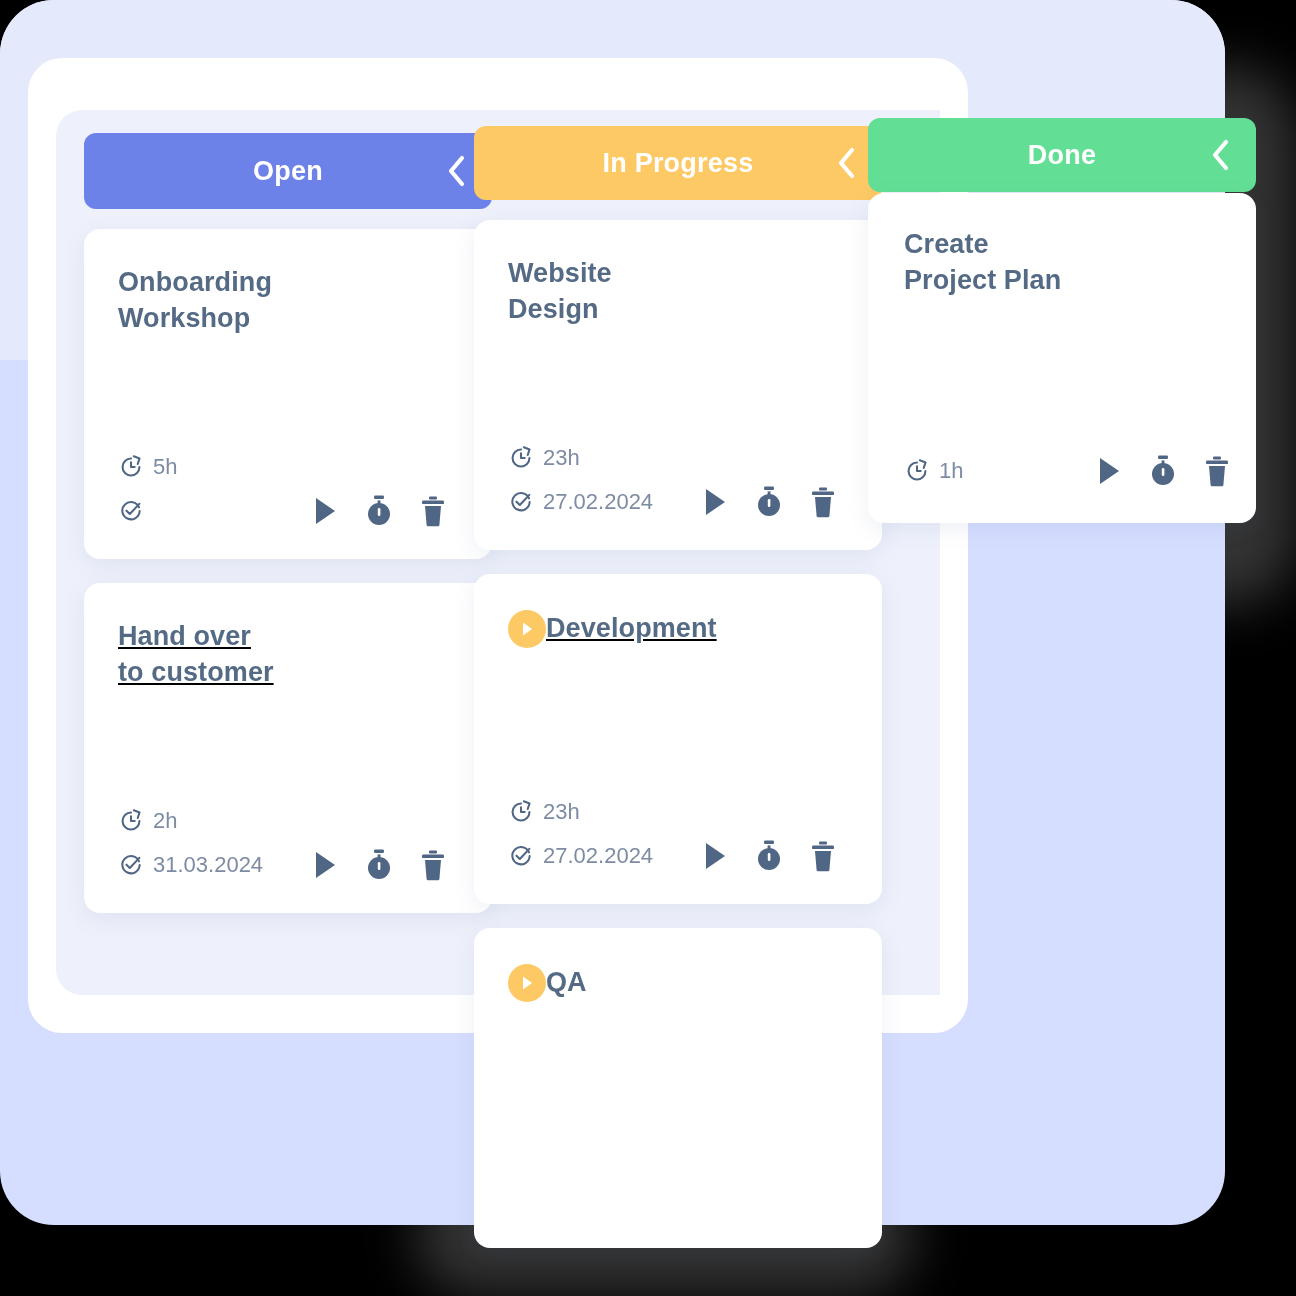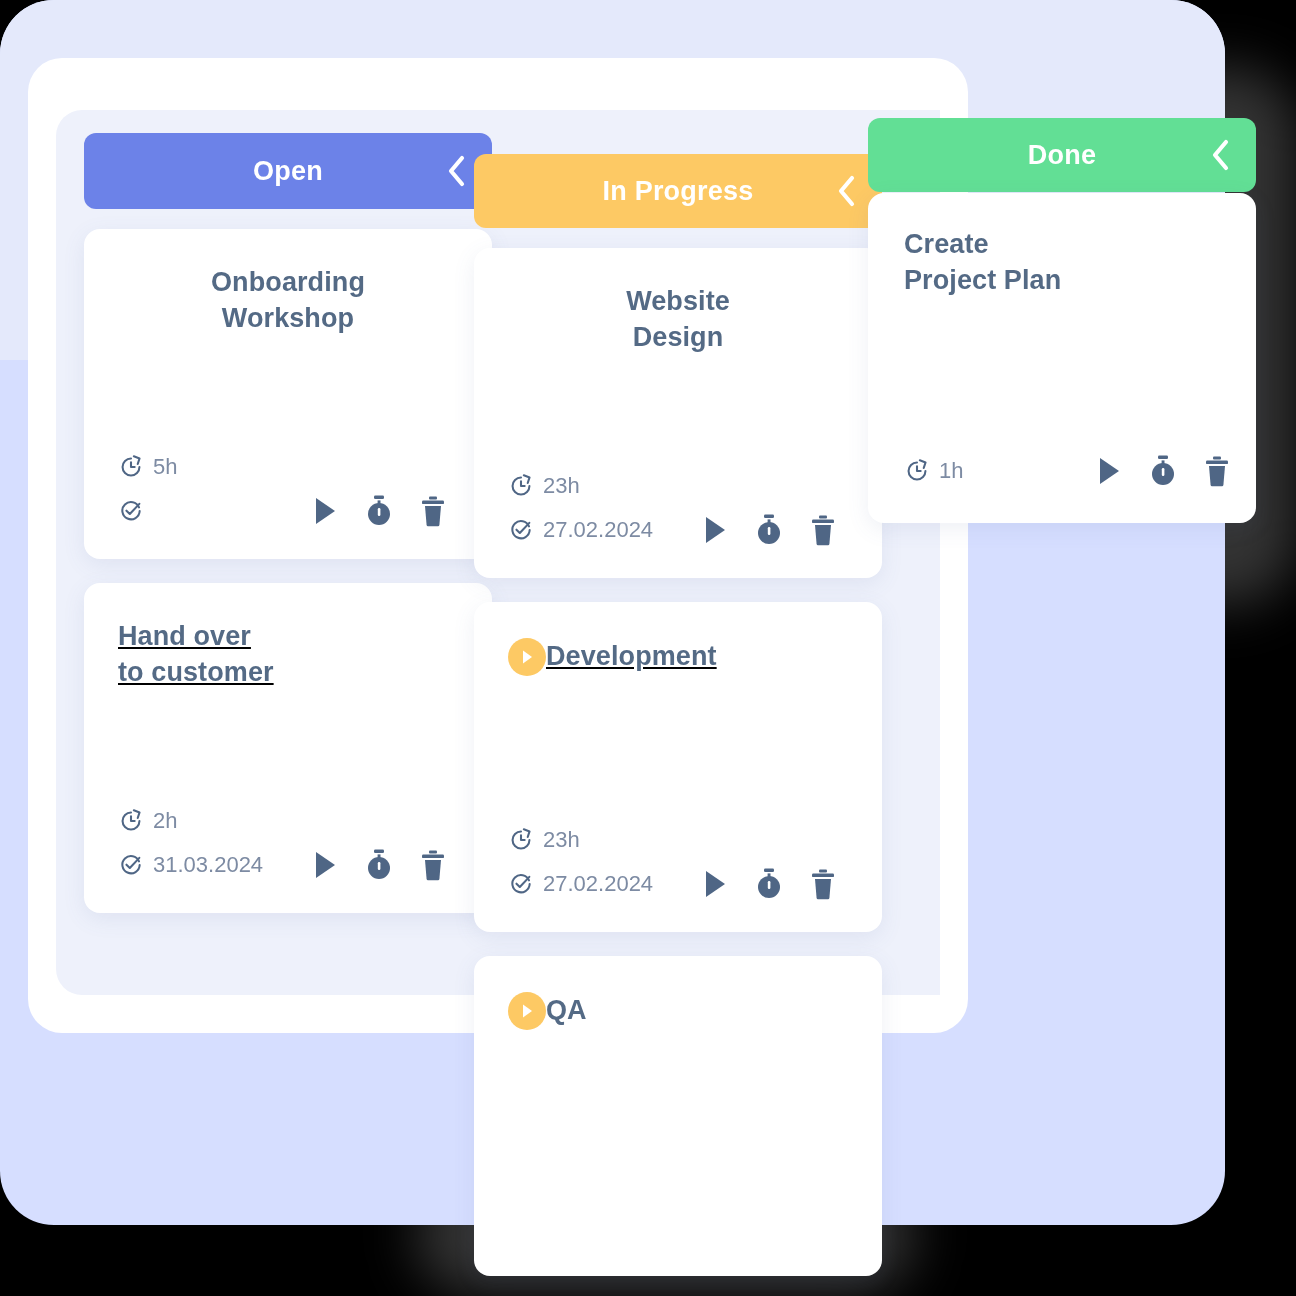--- a/index.html
+++ b/index.html
@@ -69,21 +69,21 @@
     background: #eef1fb;
     border-radius: 26px 0 0 26px;
   }
 
   
   .column {
     position: absolute;
     width: 408px;
   }
   .col-open      { left: 84px;  top: 133px; }
-  .col-progress  { left: 474px; top: 126px; margin-top: 28px; }
+  .col-progress  { left: 474px; top: 126px; }
   .col-done      { left: 868px; top: 118px; width: 388px; }
 
   .col-header {
     height: 76px;
     border-radius: 12px;
     display: flex;
     align-items: center;
     justify-content: center;
     position: relative;
     color: #ffffff;
@@ -110,21 +110,21 @@
   .col-done .cards { margin-top: 1px; }
 
   .card {
     background: #ffffff;
     border-radius: 16px;
     padding: 36px 34px 26px 34px;
     margin-bottom: 24px;
     box-shadow: 0 6px 22px rgba(90, 105, 160, 0.10);
     position: relative;
   }
-  .card.tall   { min-height: 330px; text-align: center; }
+  .card.tall   { min-height: 330px; }
   .card.tall2  { min-height: 330px; text-decoration: underline; }
   .card.done   { min-height: 330px; padding: 34px 36px 26px 36px; }
   .card.stub   { min-height: 320px; padding-bottom: 7px; margin-bottom: 0; }
 
   .card-title {
     font-size: 27px;
     font-weight: 700;
     line-height: 1.33;
     color: #546a85;
     letter-spacing: 0.1px;

